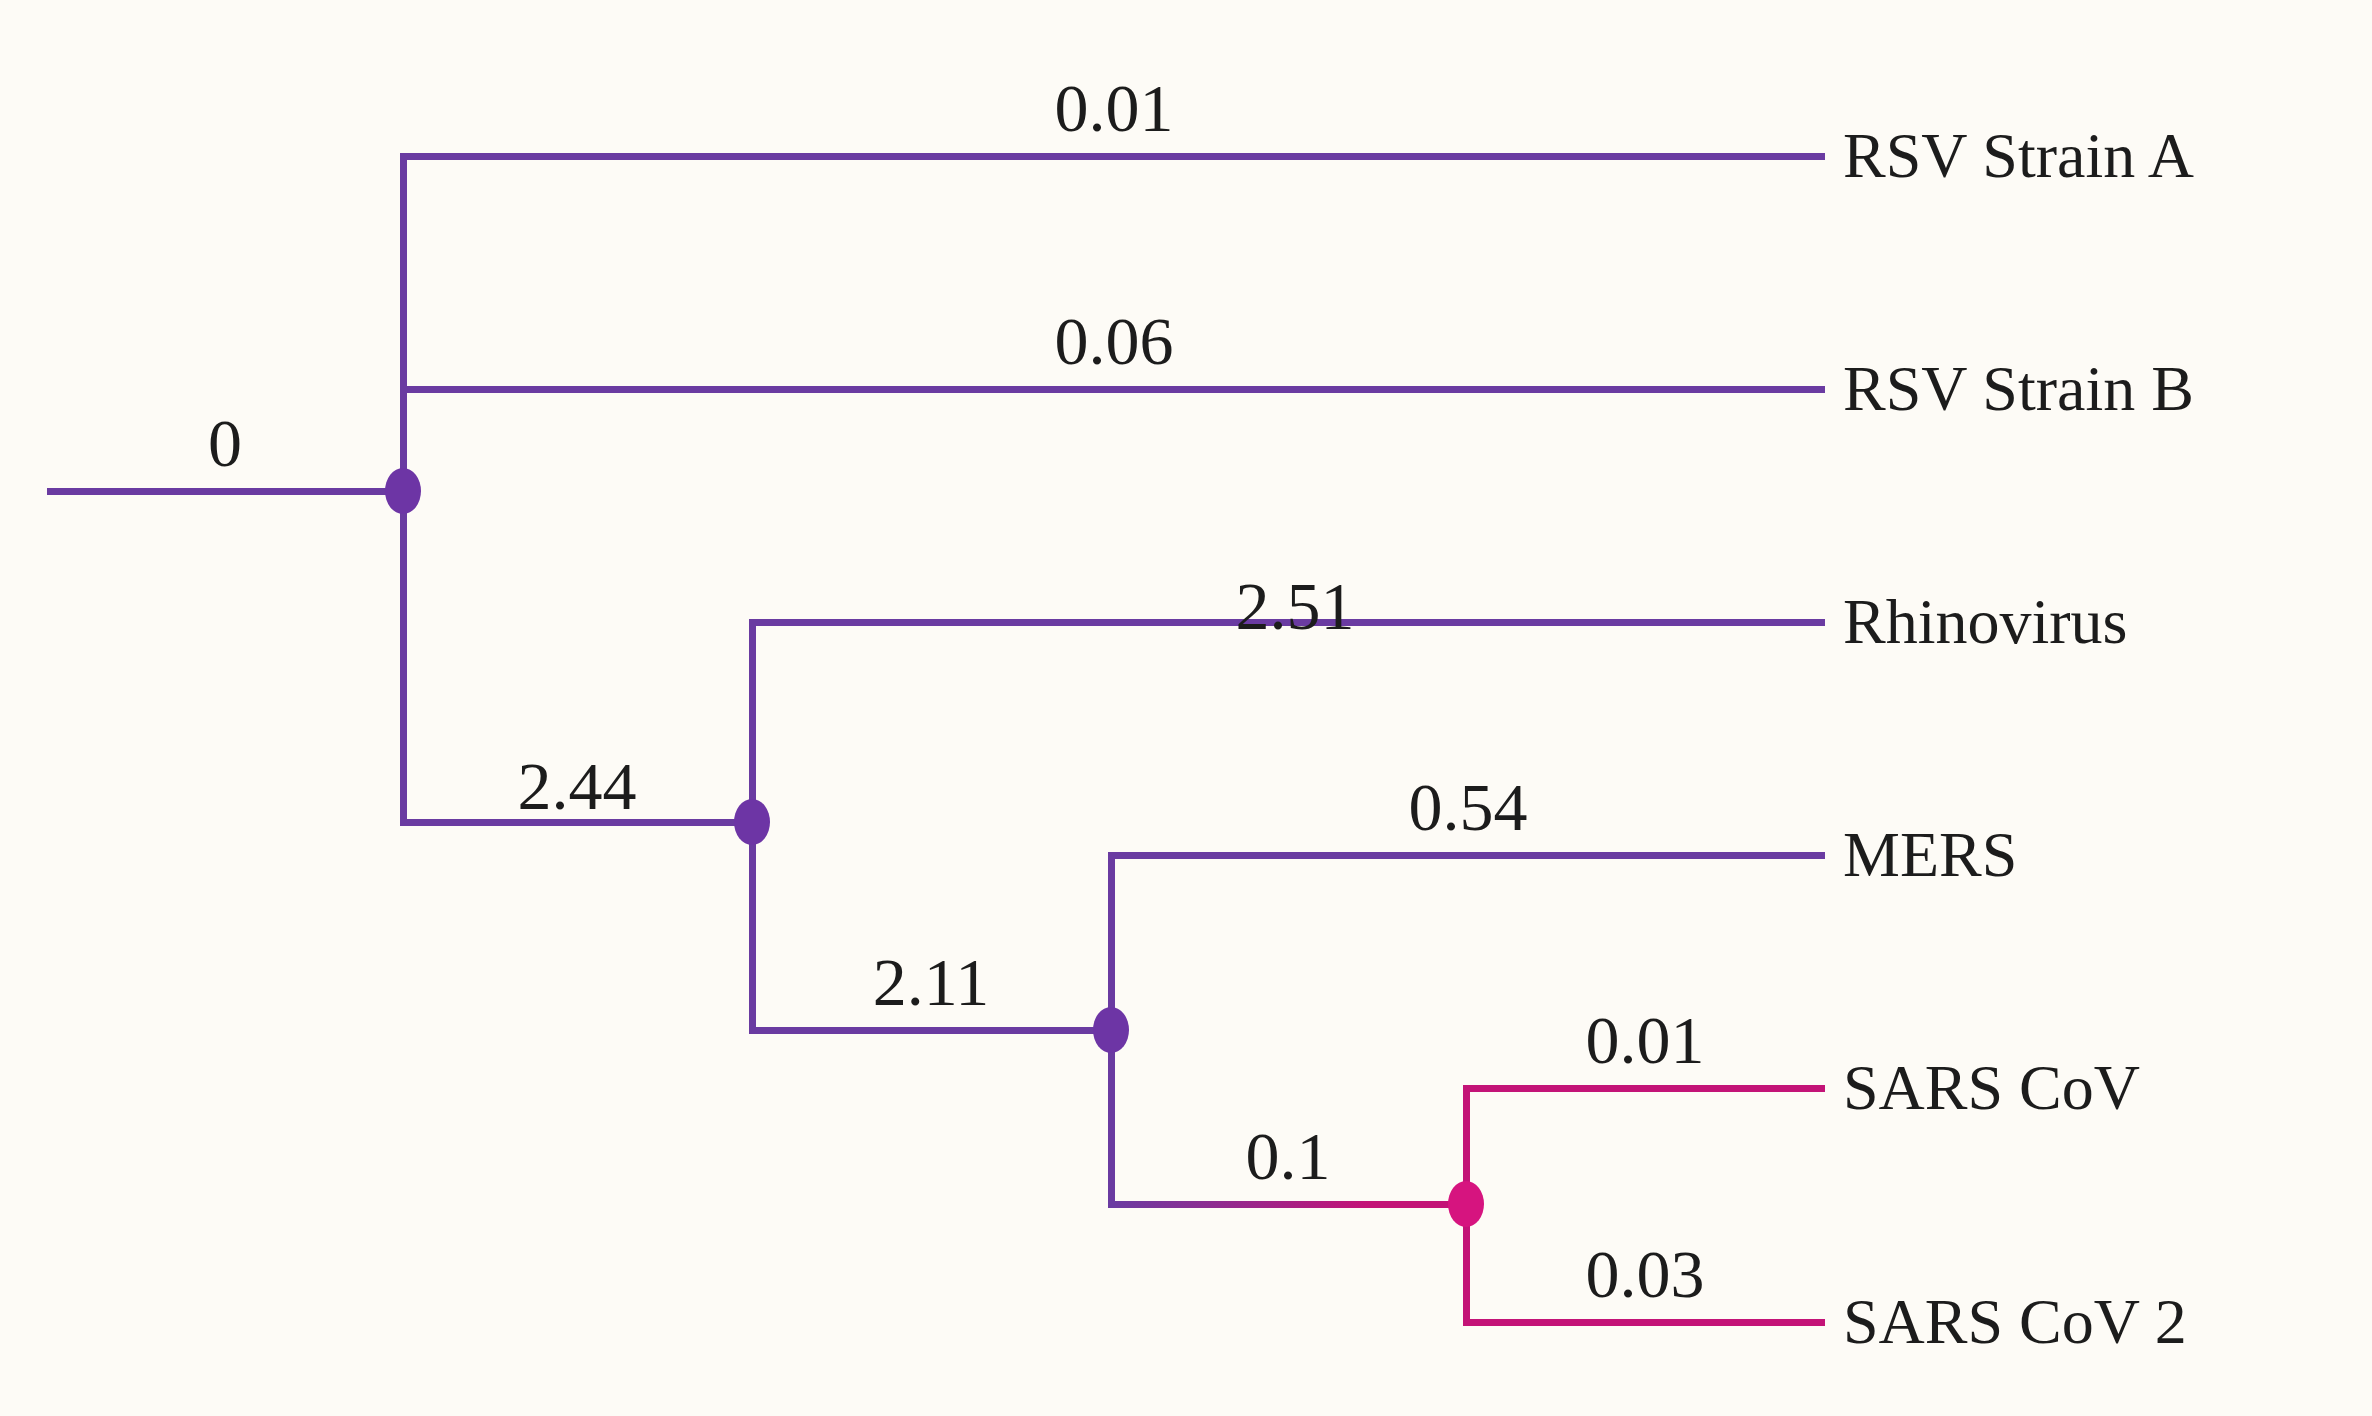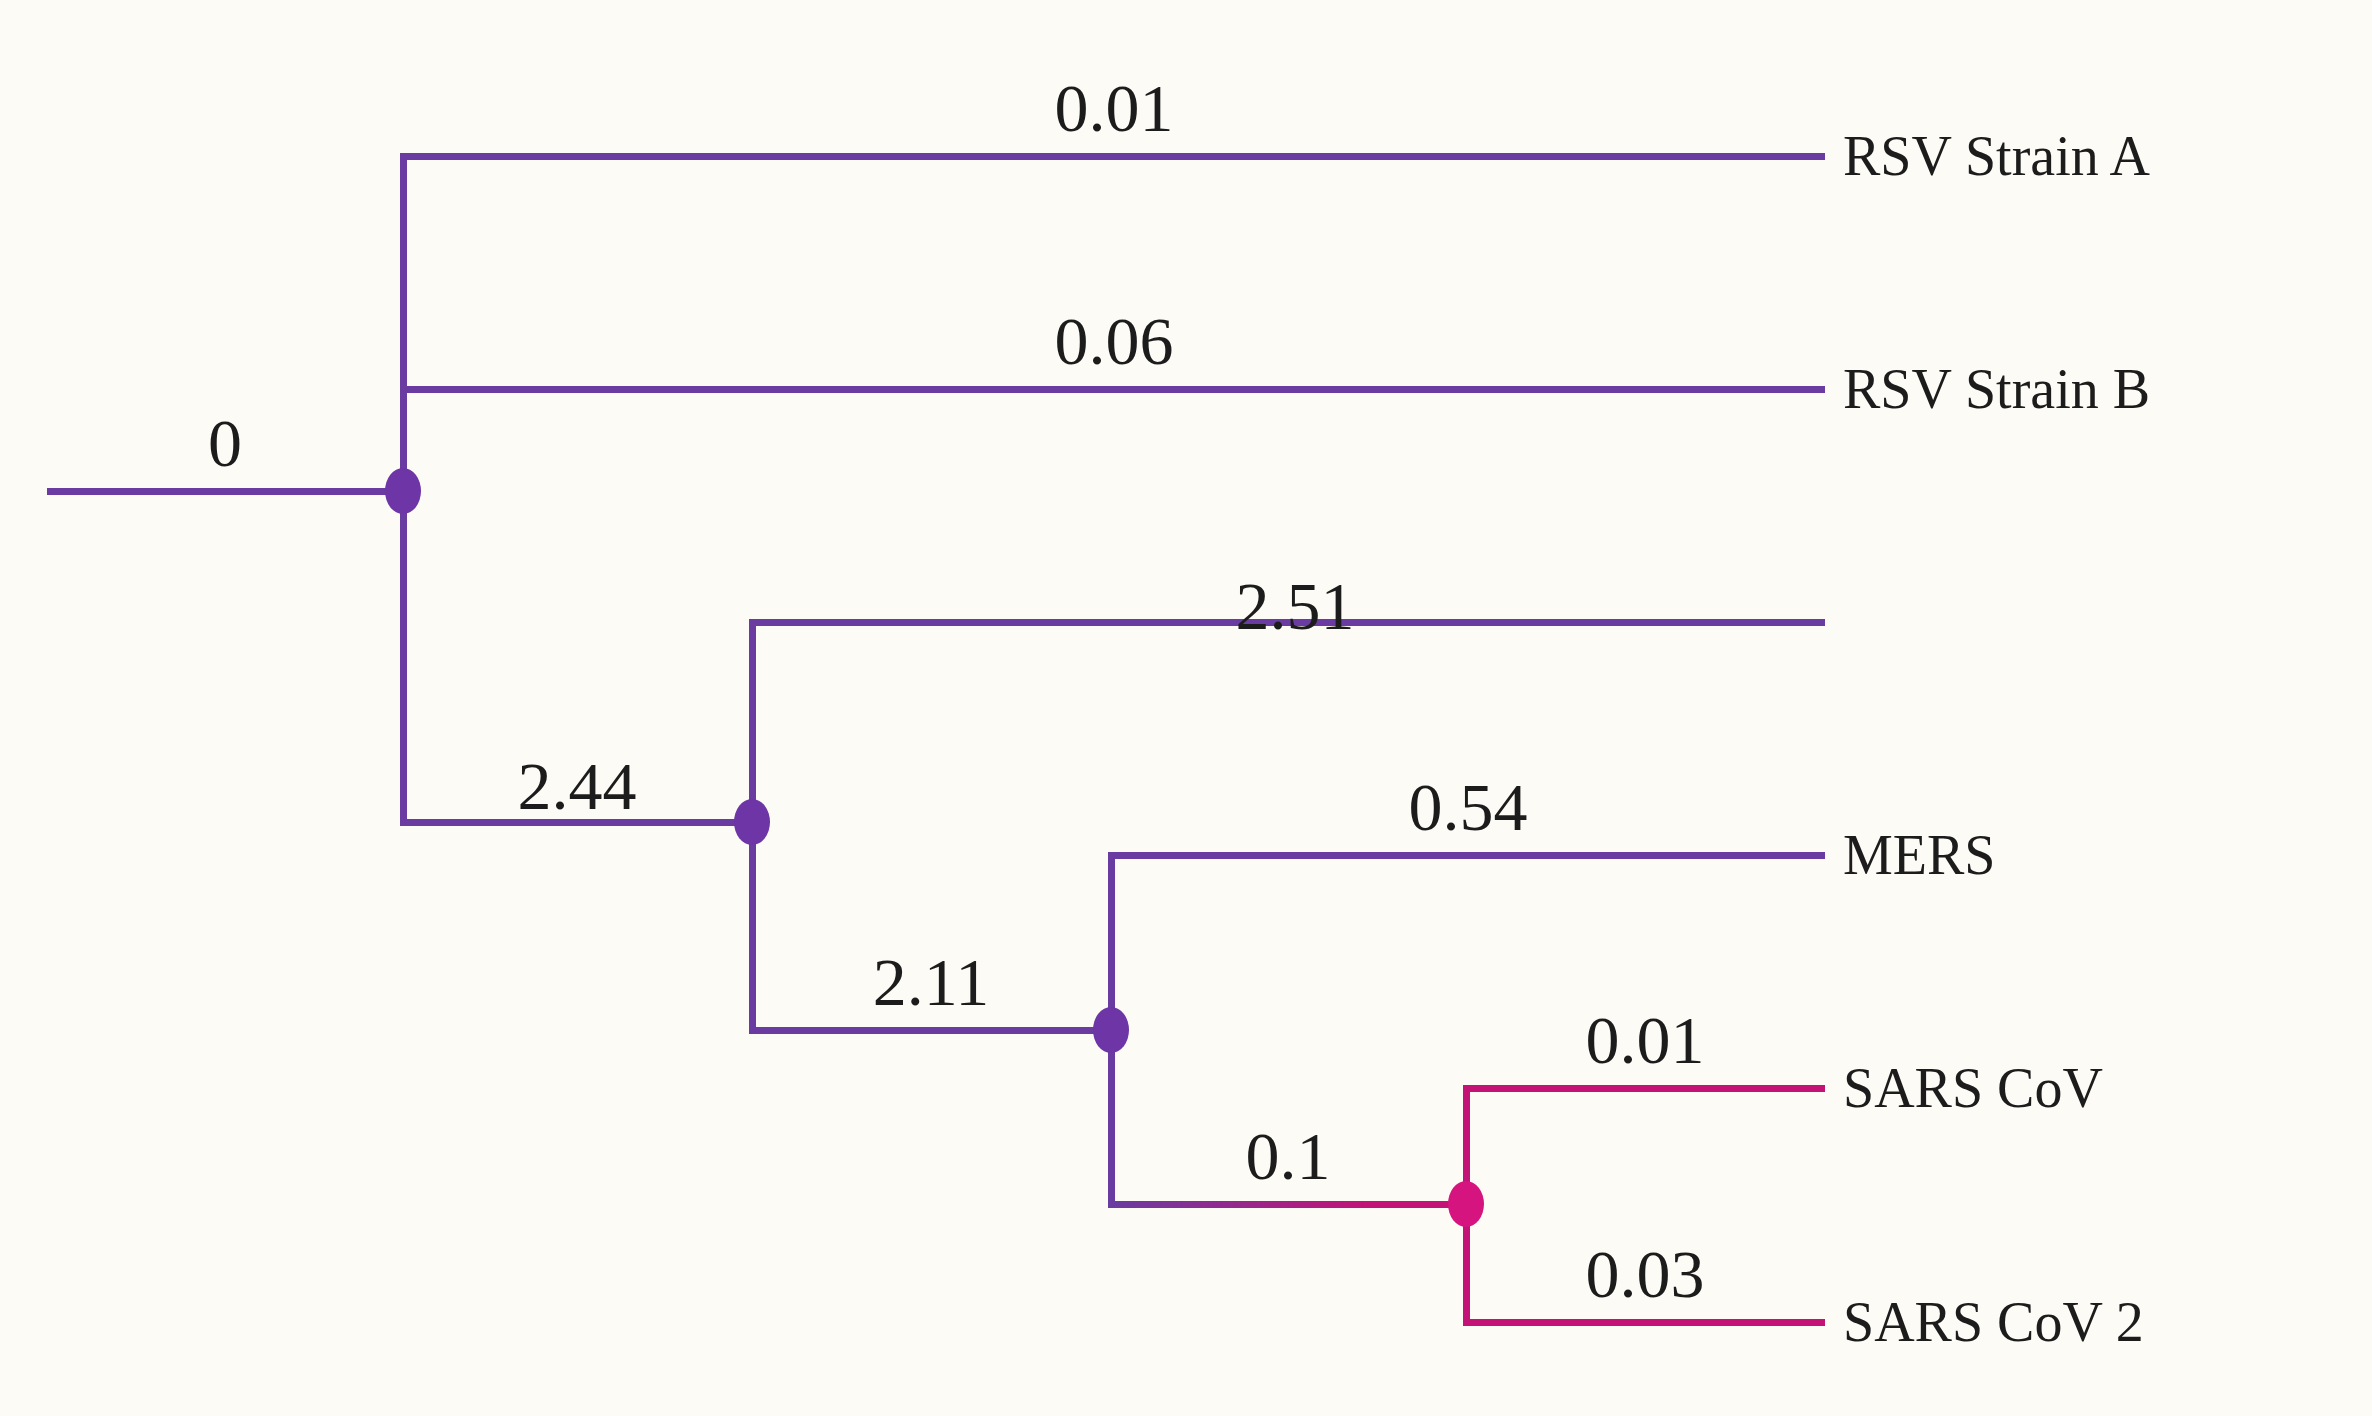--- a/index.html
+++ b/index.html
@@ -19,21 +19,21 @@
   .dot.purple{background:var(--color-node-purple,#6d35a5);}
   .dot.pink{background:var(--color-node-pink,#d6147f);}
   .blabel{
     position:absolute;width:240px;height:70px;
     display:flex;align-items:flex-end;justify-content:center;
     font-size:68px;line-height:1;color:var(--color-text,#1c1c1c);
   }
   .taxon{
     position:absolute;height:104px;
     display:flex;align-items:center;
-    font-size:56px;line-height:1;color:var(--color-text,#1c1c1c);
+    font-size:64px;line-height:1;color:var(--color-text,#1c1c1c);
     white-space:nowrap;
   }
 </style>
 </head>
 <body>
 
 <div class="stage">
 
   <div class="hline purple" style="left:47px;top:488px;width:356px;"></div>
   <div class="hline purple" style="left:403px;top:153px;width:1422px;"></div>
@@ -62,17 +62,18 @@
   <div class="blabel" style="left:1175px;top:538px;margin-top:32px;">2.51</div>
   <div class="blabel" style="left:457px;top:750px;">2.44</div>
   <div class="blabel" style="left:1348px;top:771px;">0.54</div>
   <div class="blabel" style="left:811px;top:946px;">2.11</div>
   <div class="blabel" style="left:1525px;top:1004px;">0.01</div>
   <div class="blabel" style="left:1168px;top:1120px;">0.1</div>
   <div class="blabel" style="left:1525px;top:1238px;">0.03</div>
 
   <div class="taxon" style="left:1843px;top:104px;">RSV Strain A</div>
   <div class="taxon" style="left:1843px;top:337px;">RSV Strain B</div>
+  <div class="taxon" style="left:1843px;top:570px;">Rhinovirus</div>
   <div class="taxon" style="left:1843px;top:803px;">MERS</div>
   <div class="taxon" style="left:1843px;top:1036px;">SARS CoV</div>
   <div class="taxon" style="left:1843px;top:1270px;">SARS CoV 2</div>
 
 </div>
 
 </body></html>

